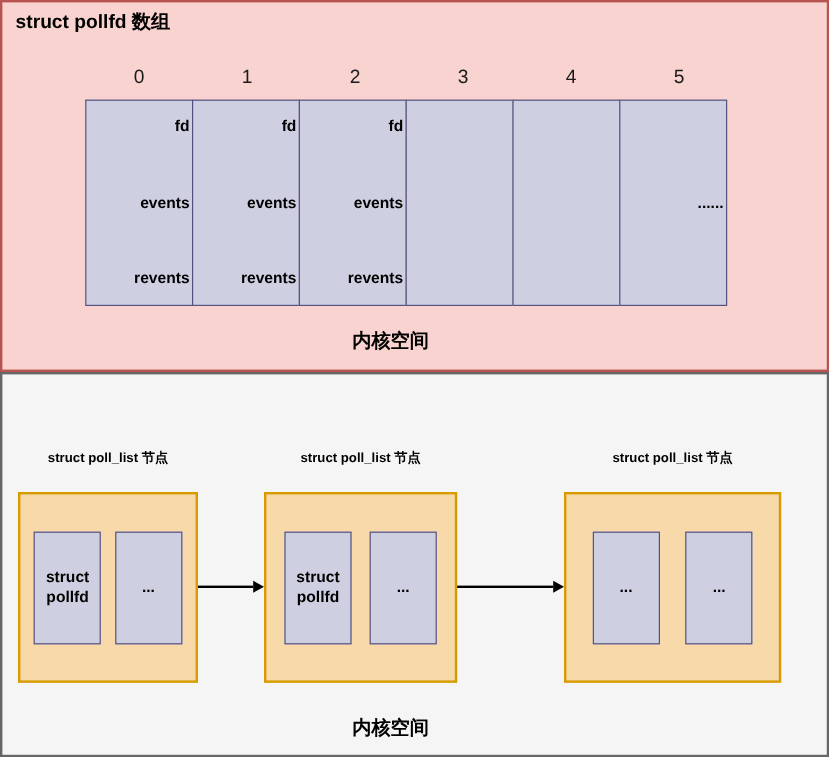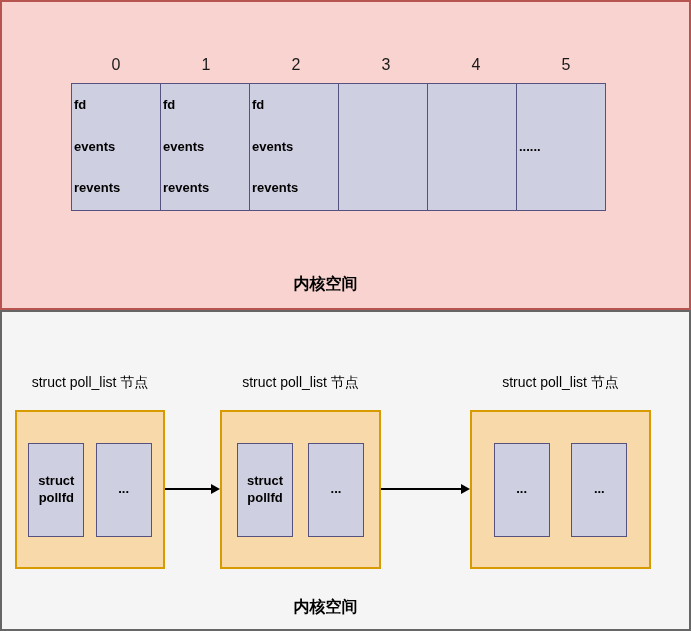--- a/index.html
+++ b/index.html
@@ -19,45 +19,45 @@
   .us-title {
     position: absolute; left: 11px; top: 6px;
     font-size: 16px; font-weight: bold; white-space: nowrap;
   }
   .indices { position: absolute; left: 69px; top: 54px; display: flex; }
   .index-cell {
     width: 90px; text-align: center; font-size: 16px; color: #1a1a1a;
   }
   .pollfd-array { position: absolute; left: 69px; top: 81px; display: flex; }
   .cell {
-    box-sizing: border-box; width: 90px; height: 128px;
+    box-sizing: border-box; width: 90px; height: 172px;
     background: var(--cell-fill, #cfcfe2);
     border: 1px solid var(--cell-stroke, #56517e);
     display: flex; flex-direction: column; justify-content: space-between;
-    align-items: flex-start; padding: 13px 2px 15px 2px;
+    align-items: flex-end; padding: 13px 2px 15px 2px;
     font-size: 13px; font-weight: bold; text-align: center;
   }
   .cell + .cell { margin-left: -1px; }
   .cell.center { justify-content: center; }
   .section-label {
     position: absolute; left: 0; width: 100%; box-sizing: border-box;
     padding-right: 40px; text-align: center;
     font-size: 16px; font-weight: bold;
   }
   .us-label { top: 272px; }
 
   
   .kernel-space {
     left: 0; top: 310px; width: 691px; height: 321px;
     background: var(--kernel-fill, #f5f5f5);
     border: 2px solid var(--kernel-stroke, #666666);
   }
   .node-label {
     position: absolute; top: 62px; text-align: center;
-    font-size: 14px; font-weight: normal; white-space: nowrap;
+    font-size: 11px; font-weight: bold; white-space: nowrap;
   }
   .node-label.n1 { left: 13px;  width: 150px; }
   .node-label.n2 { left: 218px; width: 161px; }
   .node-label.n3 { left: 468px; width: 181px; }
   .node-box {
     position: absolute; top: 98px; height: 159px; box-sizing: border-box;
     background: var(--node-fill, #f8d9aa);
     border: 2px solid var(--node-stroke, #d79b00);
     display: flex; justify-content: space-evenly; align-items: center;
   }
@@ -82,20 +82,21 @@
     border-left: 9px solid var(--arrow-color, #000);
     border-top: 5px solid transparent;
     border-bottom: 5px solid transparent;
   }
   .ks-label { top: 285px; }
 </style>
 </head>
 <body>
 
 <div class="section user-space">
+  <div class="us-title">struct pollfd 数组</div>
 
   <div class="indices">
     <div class="index-cell">0</div>
     <div class="index-cell">1</div>
     <div class="index-cell">2</div>
     <div class="index-cell">3</div>
     <div class="index-cell">4</div>
     <div class="index-cell">5</div>
   </div>
 

